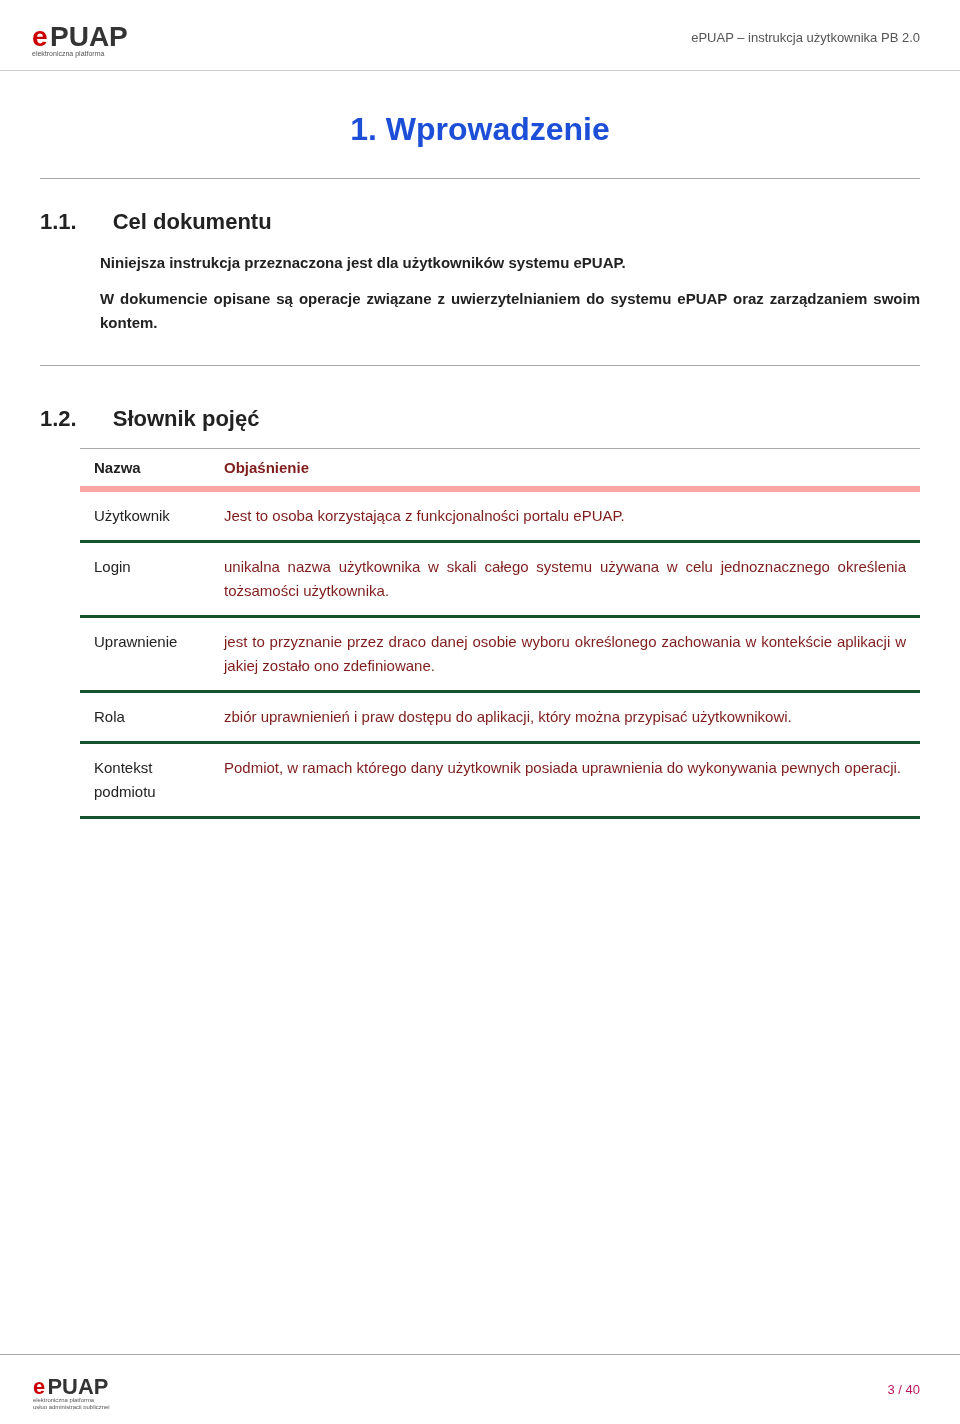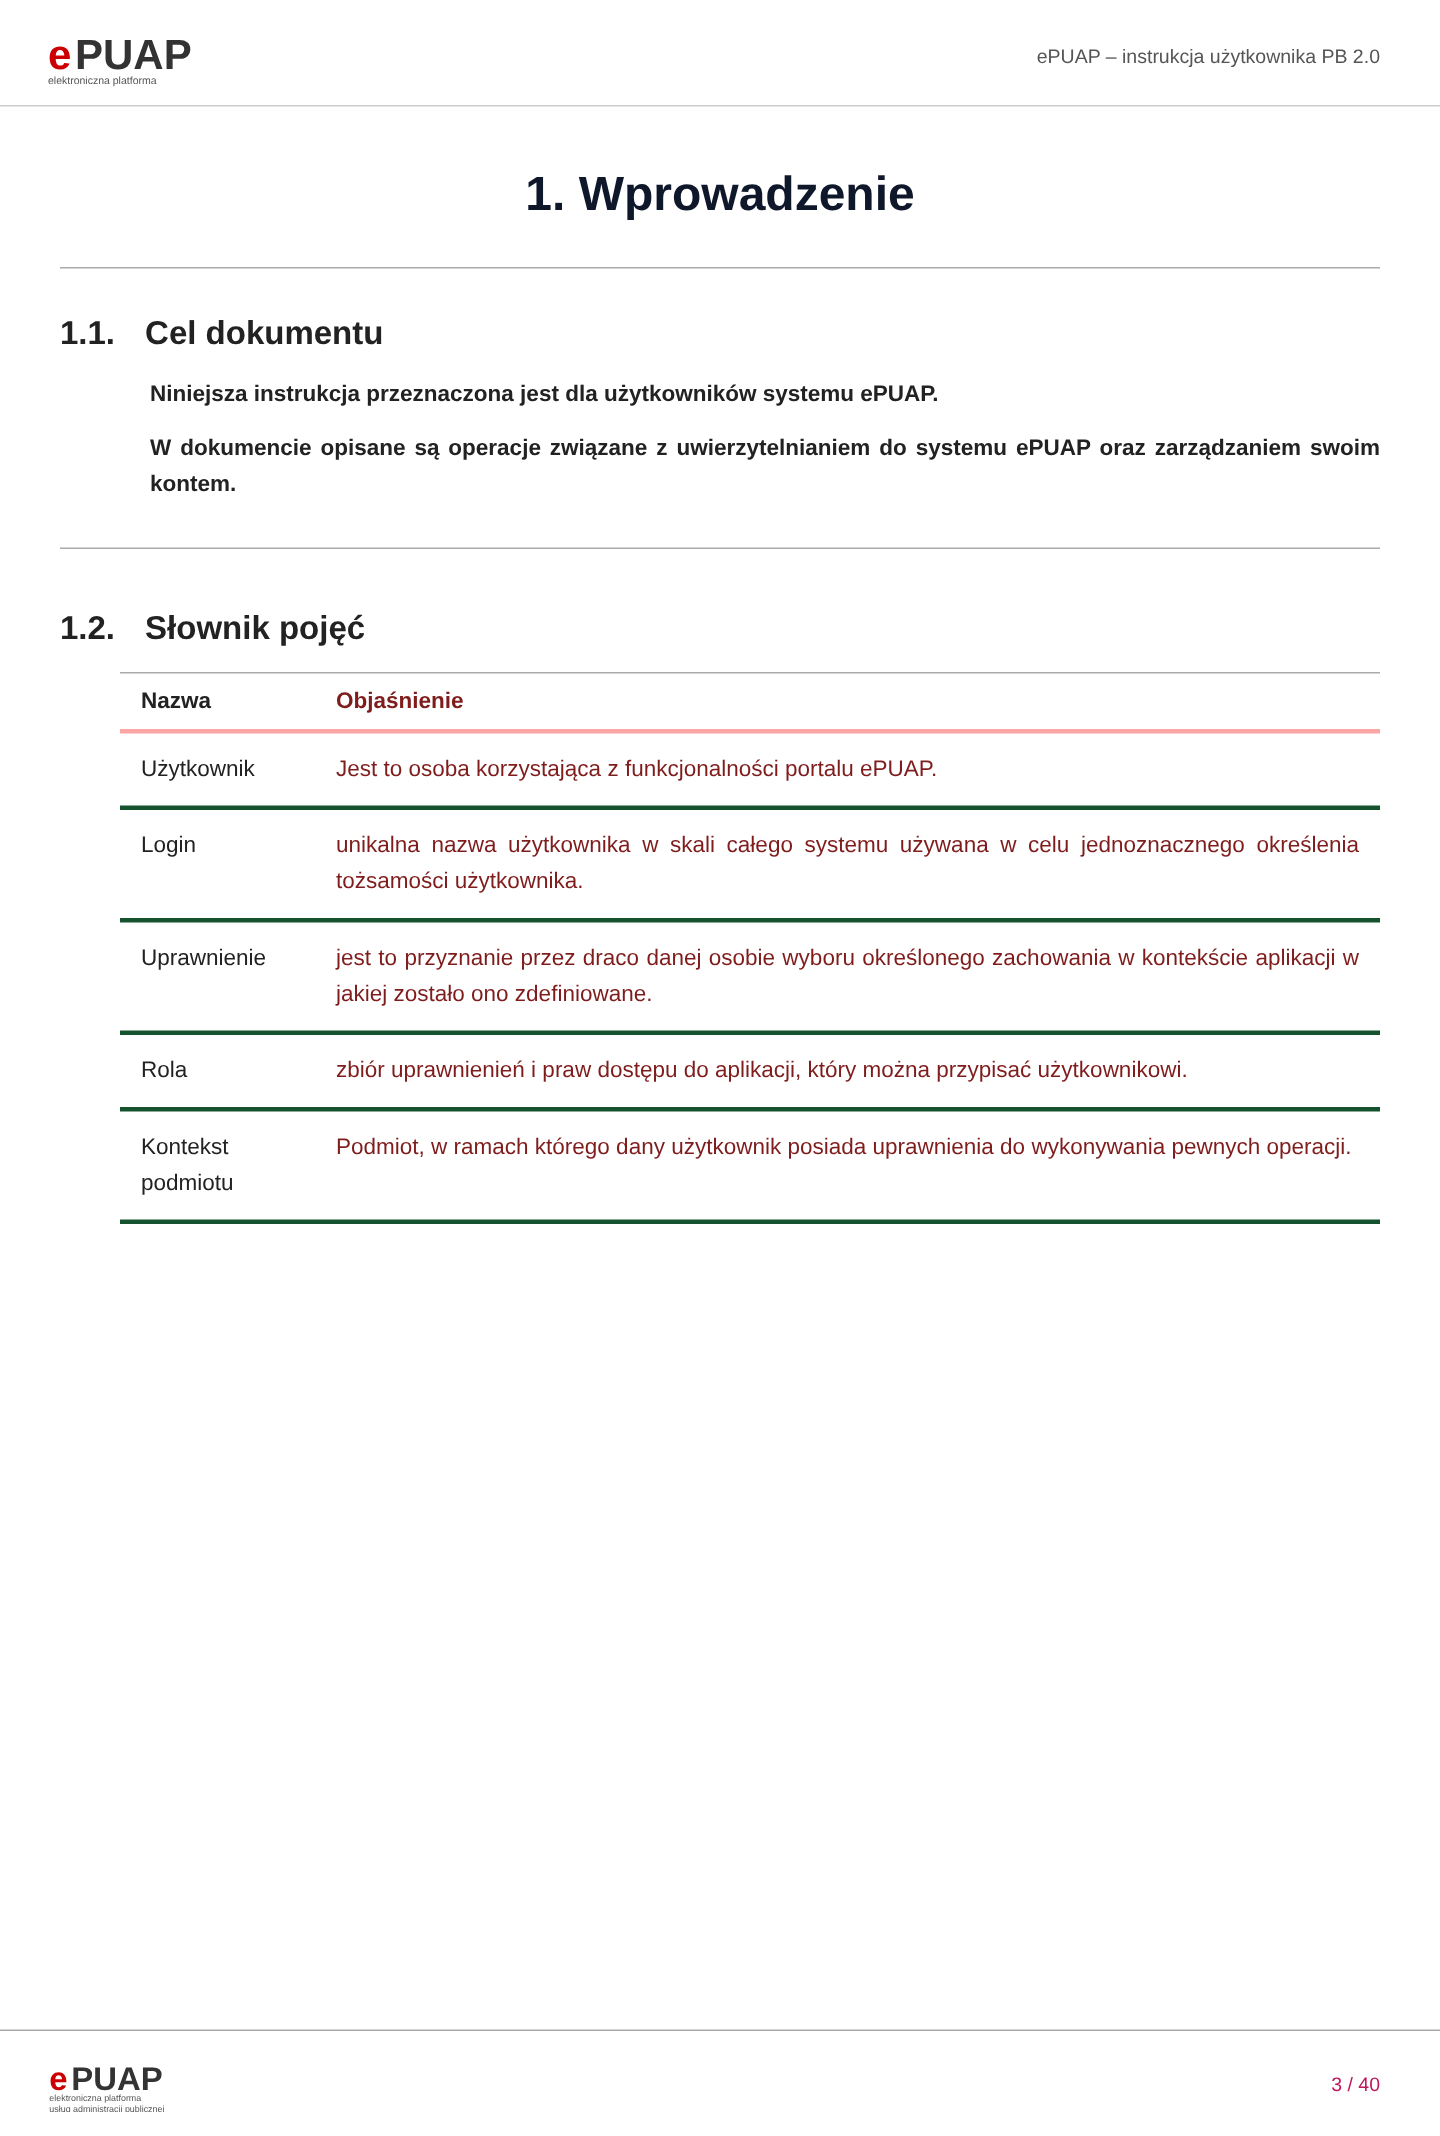--- a/index.html
+++ b/index.html
@@ -47,35 +47,35 @@
     
     .chapter-heading {
       text-align: center;
       margin: 40px 0 30px 0;
       padding-bottom: 0;
     }
 
     .chapter-heading h1 {
       font-size: 32px;
       font-weight: bold;
-      color: #0f172a;
+      color: #1d4ed8;
     }
 
     
     .section-divider {
       border: none;
       border-top: 1px solid #aaaaaa;
       margin: 0 0 20px 0;
     }
 
     
     .section-heading {
       display: flex;
       align-items: flex-start;
-      gap: 20px;
+      gap: 36px;
       margin-bottom: 16px;
       padding-top: 10px;
     }
 
     .section-number {
       font-size: 22px;
       font-weight: bold;
       color: #222222;
     }
 
@@ -108,21 +108,21 @@
       margin-left: 40px;
       width: calc(100% - 40px);
     }
 
     .glossary-table th {
       font-weight: bold;
       font-size: 15px;
       text-align: left;
       padding: 10px 14px;
       border-top: 1px solid #aaaaaa;
-      border-bottom: 3px solid #fca5a5;
+      border-bottom: 6px solid #fca5a5;
       background: #ffffff;
     }
 
     .glossary-table td {
       vertical-align: top;
       padding: 12px 14px;
       border-bottom: 3px solid #14532d;
       font-size: 15px;
       line-height: 1.6;
       text-align: justify;

